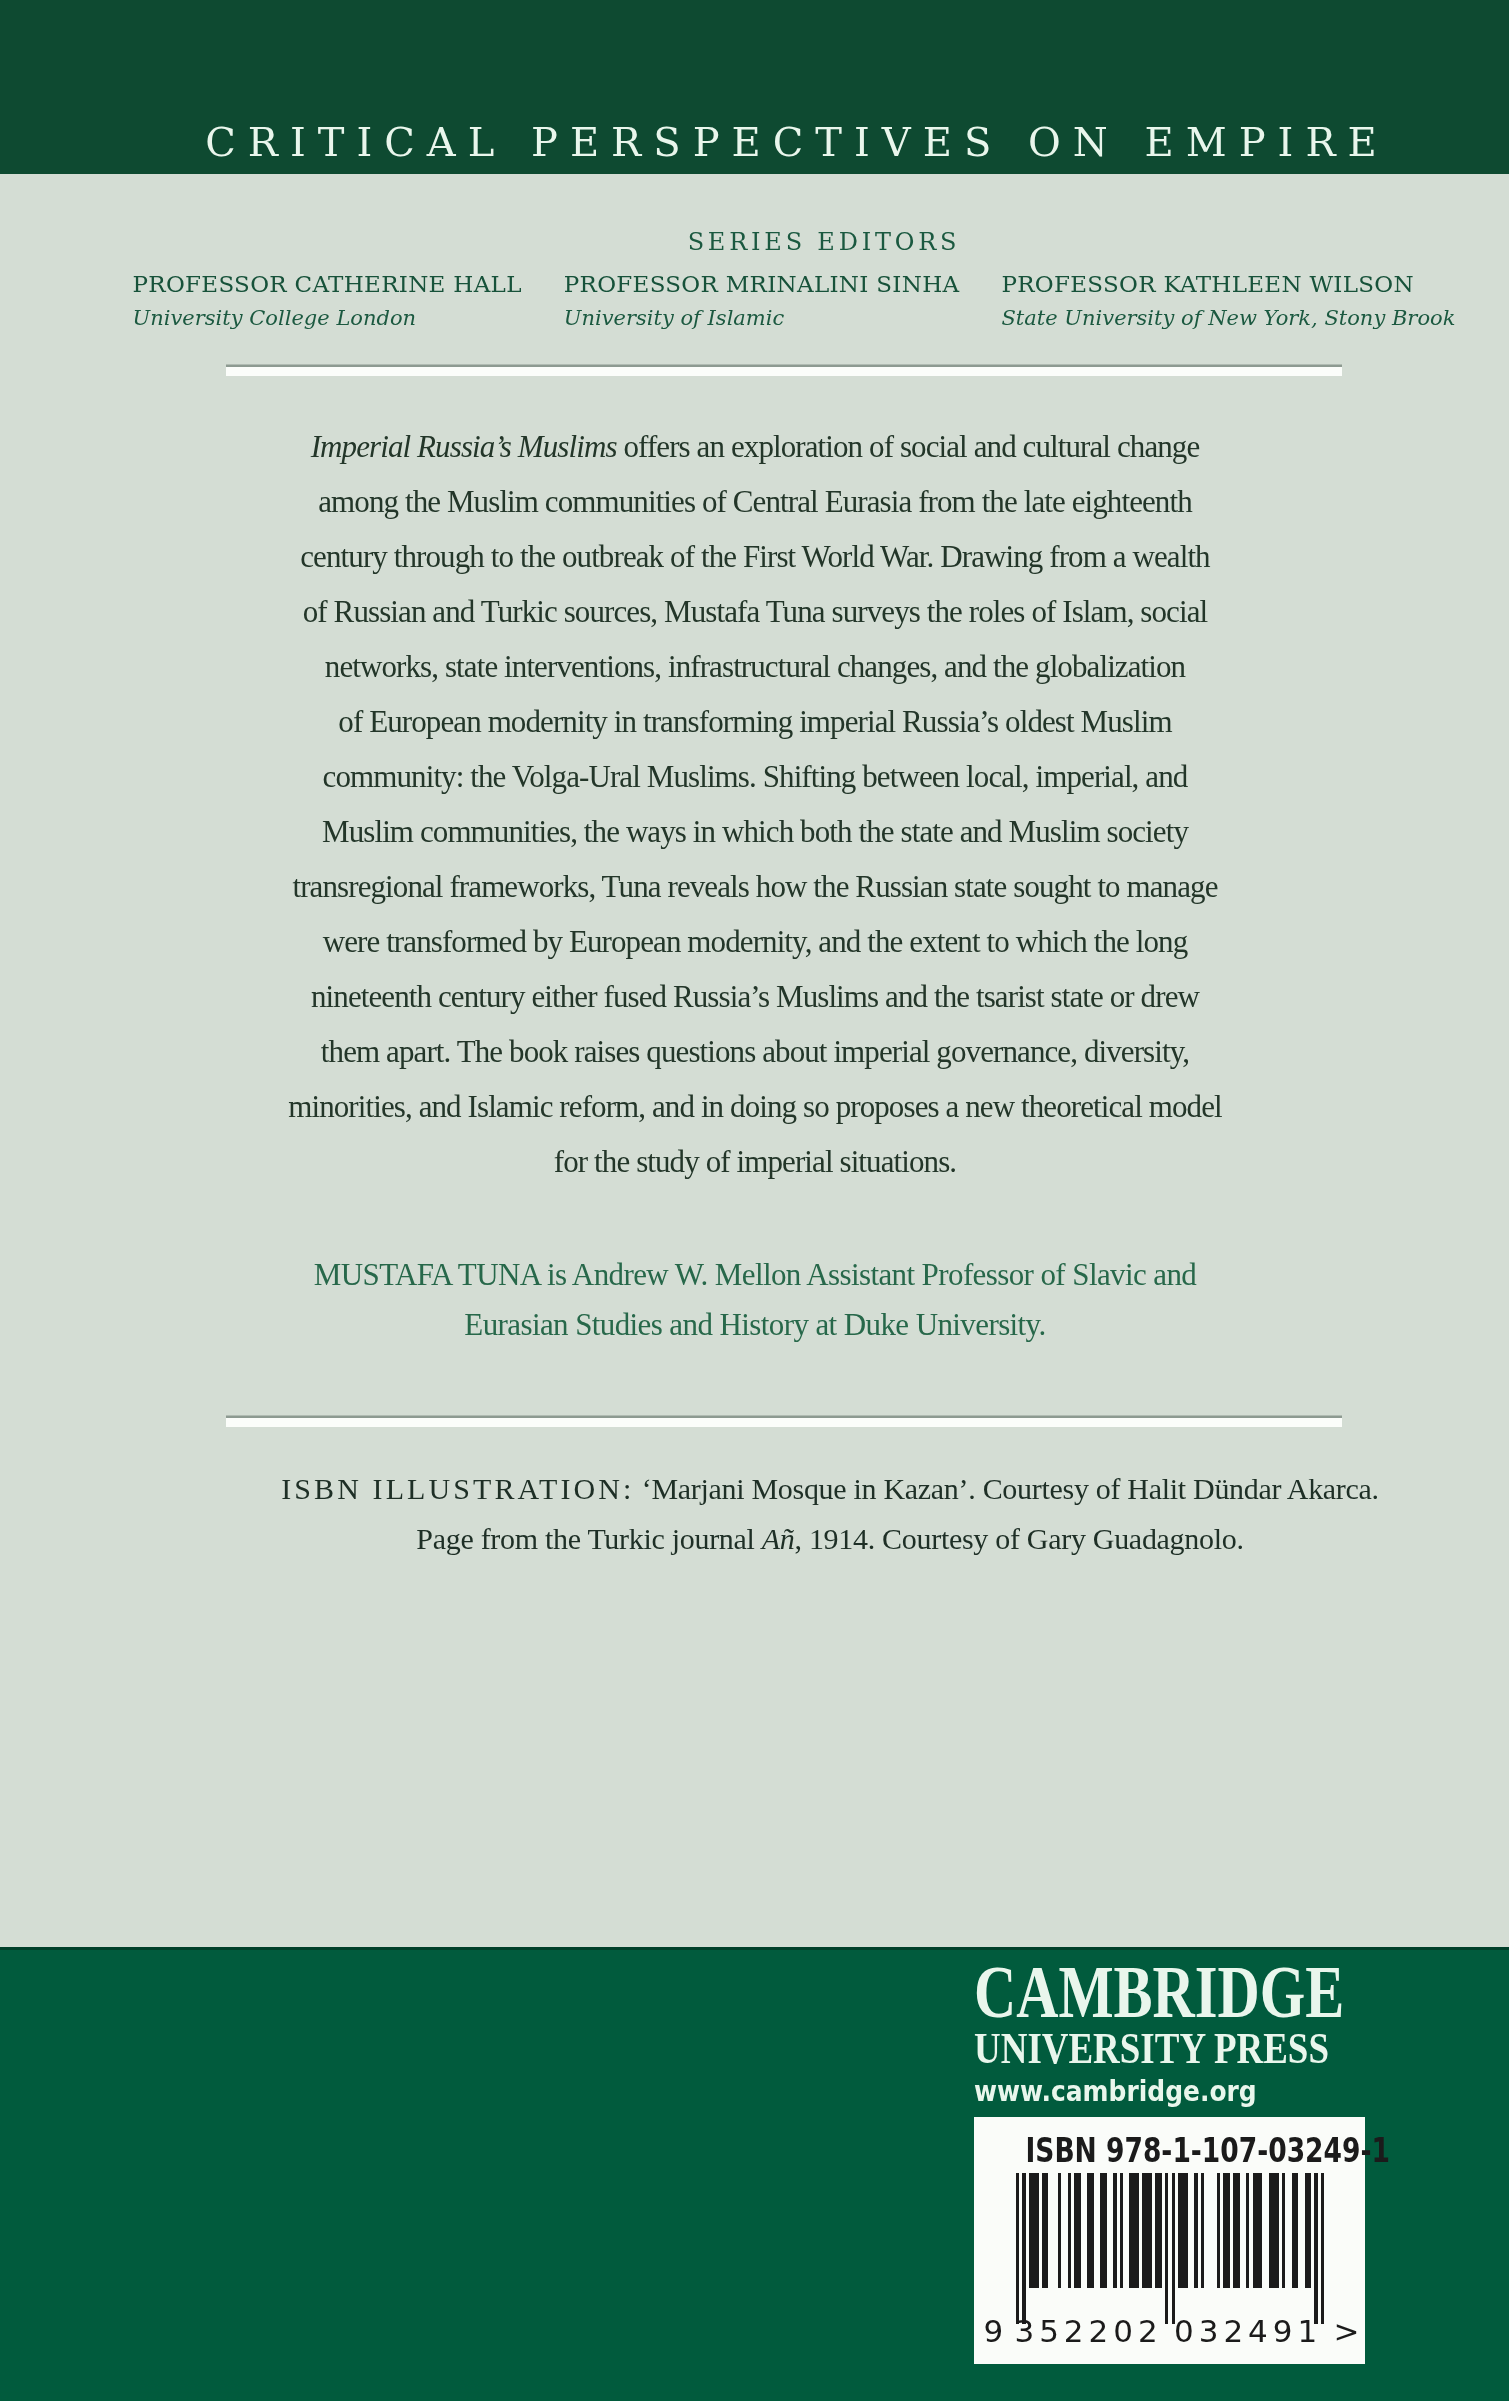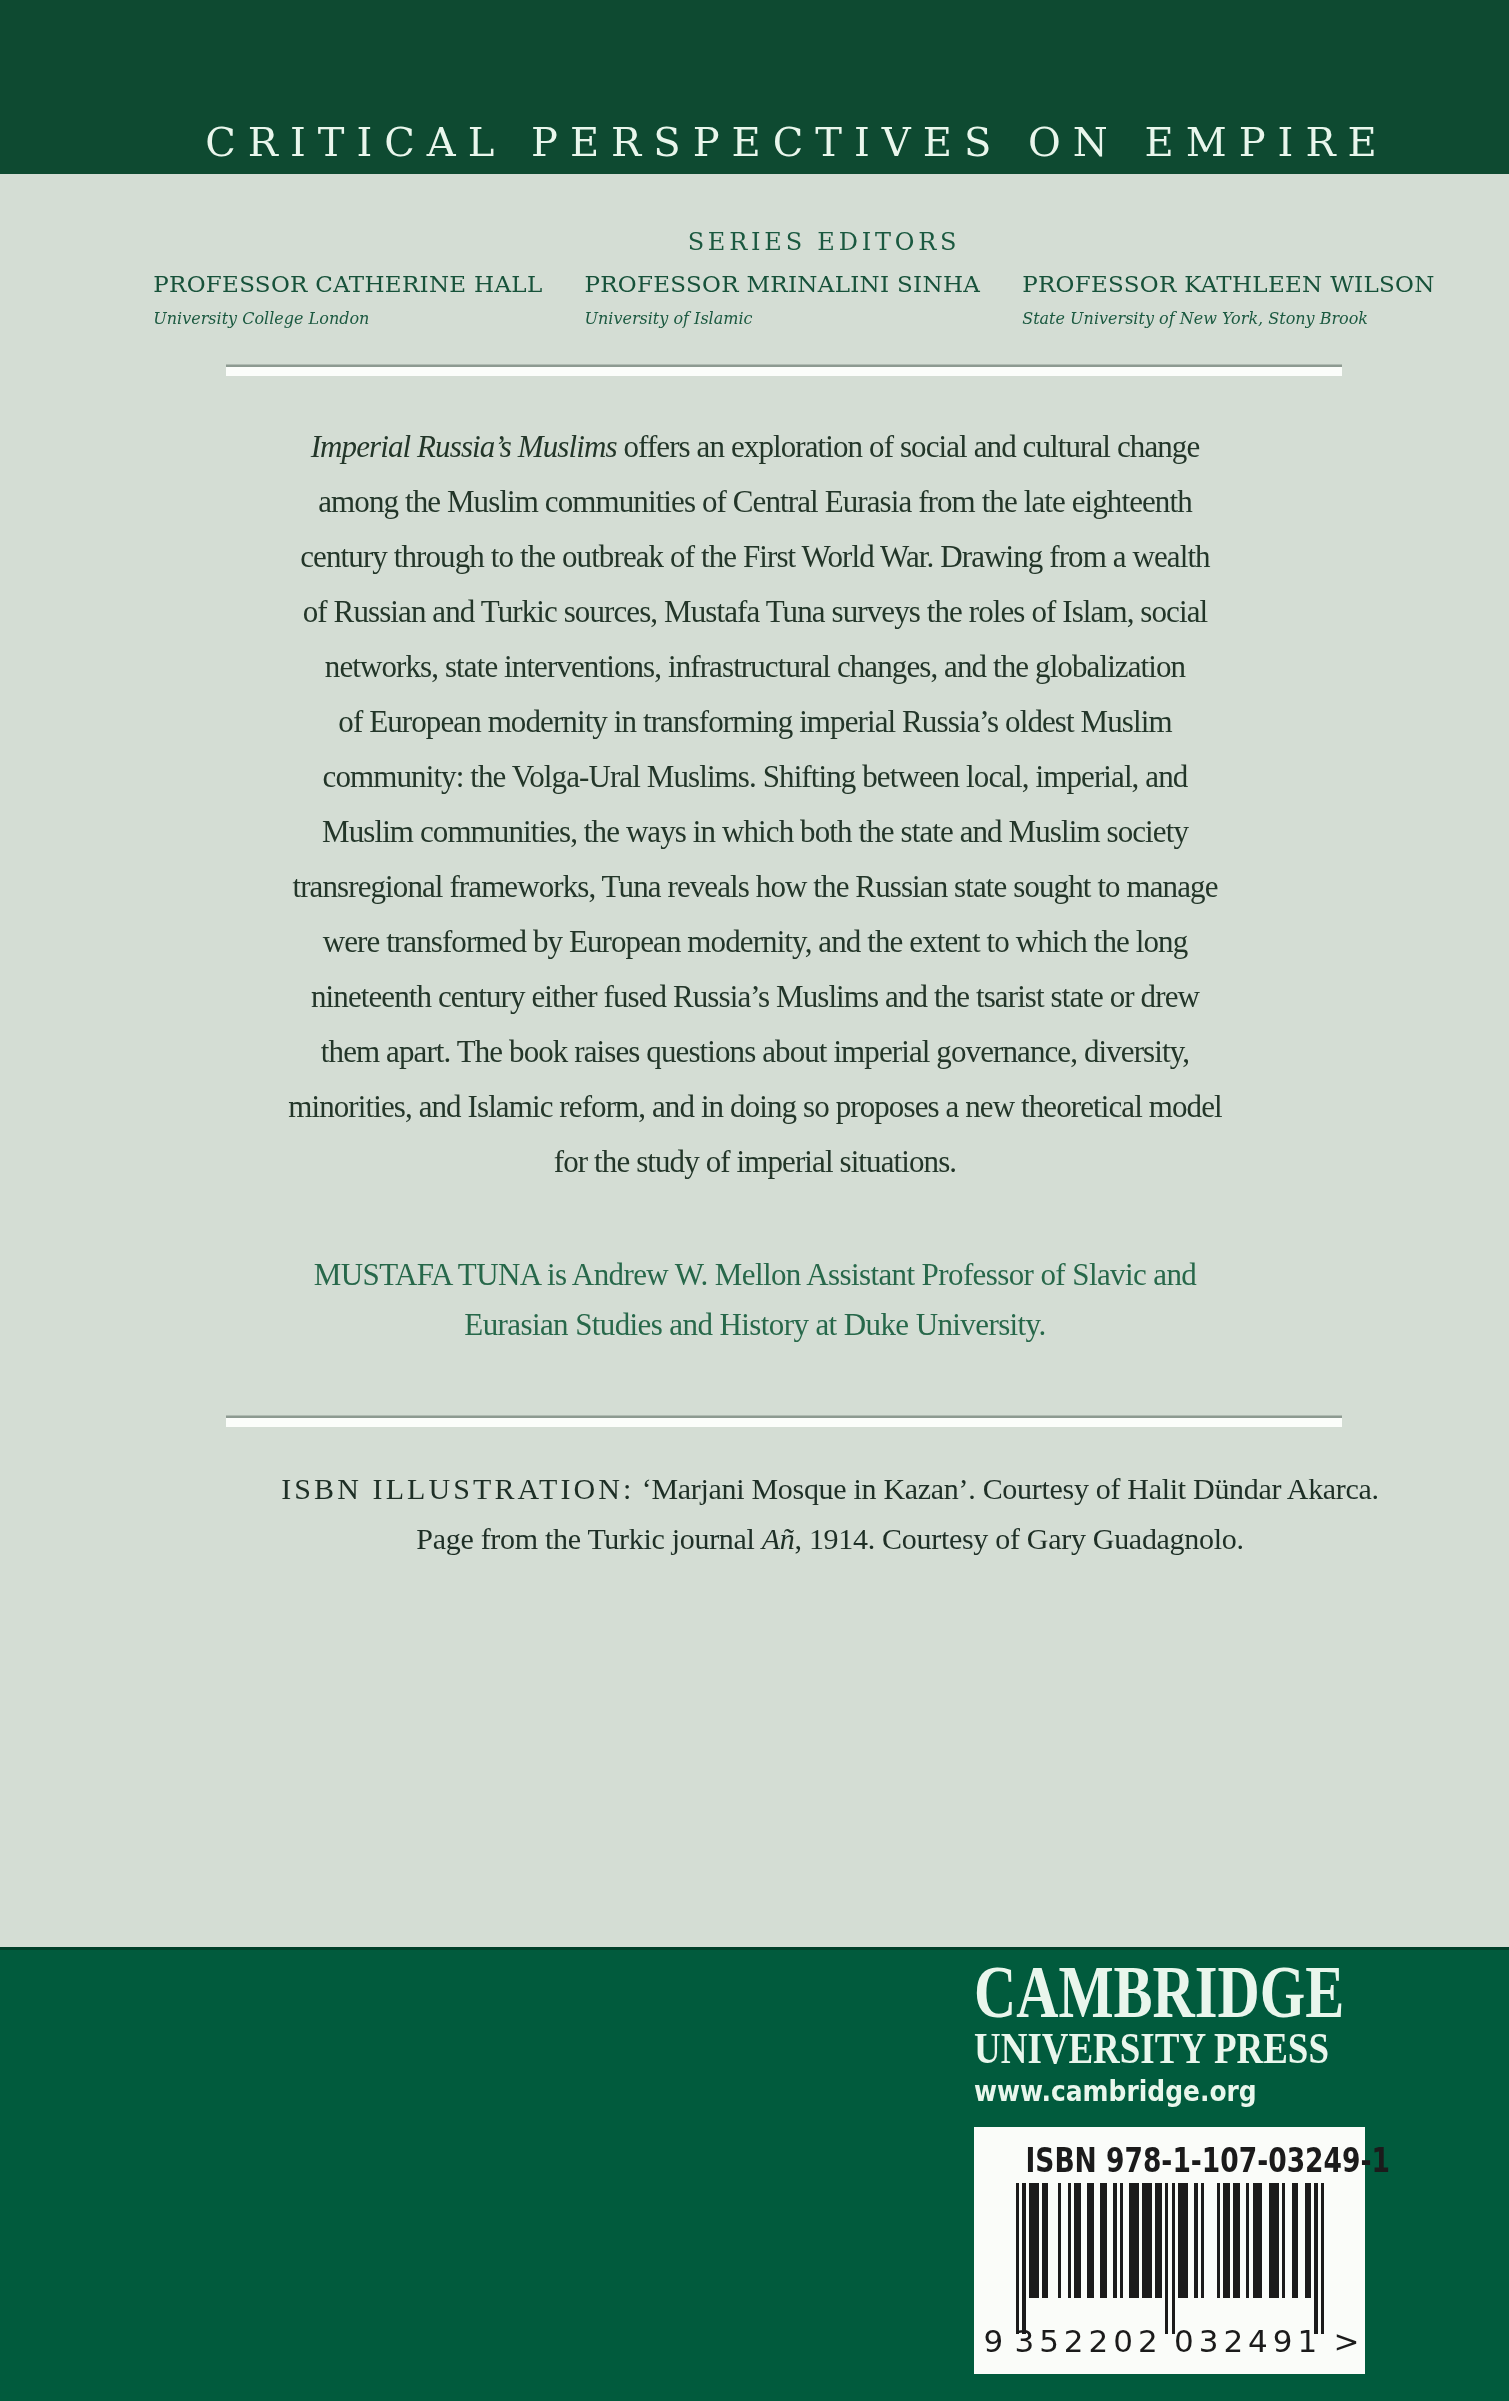--- a/index.html
+++ b/index.html
@@ -50,21 +50,21 @@
     transform:translateX(39px);
   }
   .editor{text-align:left;}
   .editor-name{
     font-family:"DejaVu Serif", serif;
     font-size:23px;line-height:28px;letter-spacing:0.3px;
     color:var(--green-name);white-space:nowrap;
   }
   .editor-aff{
     font-family:"DejaVu Serif", serif;font-style:italic;
-    font-size:16px;line-height:25px;margin-top:8.2px;
+    font-size:21px;line-height:25px;margin-top:8.2px;
     color:var(--green-heading);white-space:nowrap;
   }
   
   .rule{
     position:absolute;left:226px;width:1116px;height:8.8px;
     background:var(--rule-white);
     box-shadow:0 -2.5px 0 rgba(35,55,45,0.40);
   }
   .rule-1{top:367px;}
   .rule-2{top:1418px;}
@@ -114,21 +114,20 @@
   }
   .pub-url{
     font-family:"DejaVu Sans", sans-serif;font-weight:700;
     font-size:29px;line-height:35px;margin-top:1.3px;white-space:nowrap;
     transform:scaleX(0.86);transform-origin:left center;
   }
   
   .barcode-box{
     position:absolute;left:974px;top:2117px;width:391px;height:247px;
     background:var(--barcode-bg);
-    margin-top:10px;
   }
   .isbn-label{
     margin-top:16.4px;text-align:center;white-space:nowrap;
     font-family:"DejaVu Sans", sans-serif;font-weight:700;
     font-size:34px;line-height:35px;color:var(--bar-ink);
   }
   .isbn-label>span{display:inline-block;transform:scaleX(0.78);transform-origin:center;}
   .bars-wrap{
     position:relative;width:308px;height:151px;margin:5px auto 0;
   }

